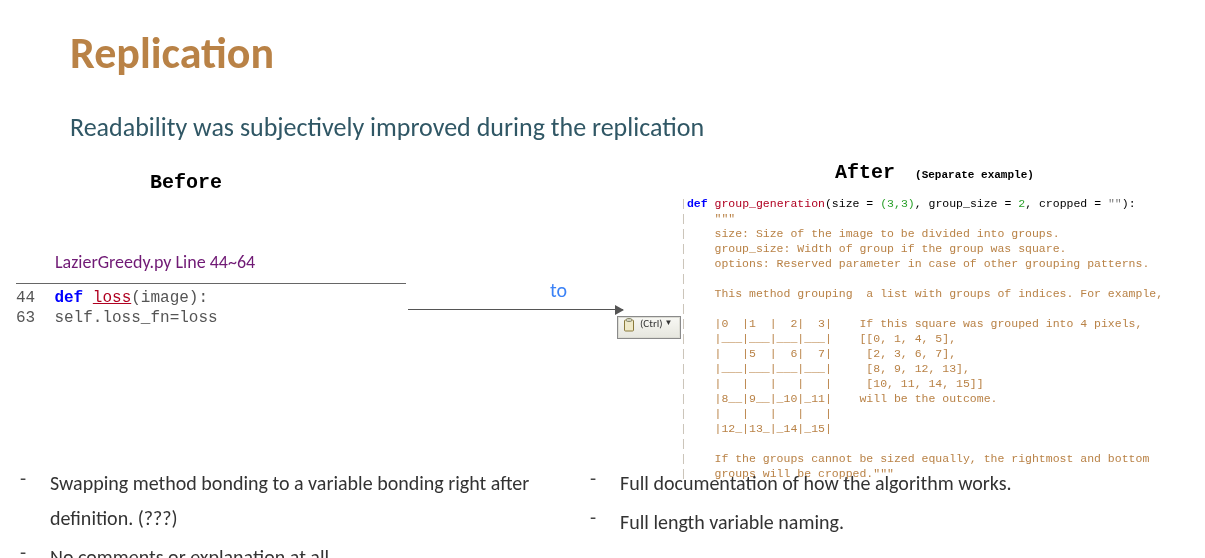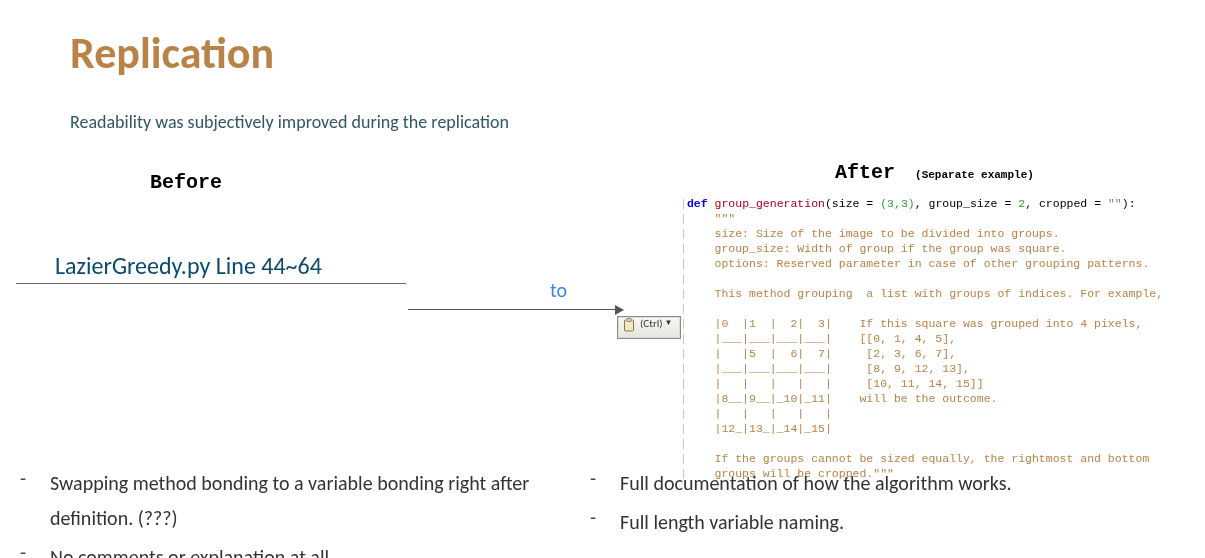--- a/index.html
+++ b/index.html
@@ -23,42 +23,42 @@
     left: 70px;
     top: 10px;
     font-size: 44px;
     font-weight: 700;
     color: #b98246;
   }
   .subtitle {
     position: absolute;
     left: 70px;
     top: 95px;
-    font-size: 18px;
+    font-size: 26px;
     font-weight: 400;
     color: #305765;
   }
 
   
   .before-heading {
     position: absolute;
     left: 150px;
     top: 155px;
     font-family: "Courier New", monospace;
     font-weight: 700;
     font-size: 20px;
     color: #000;
     text-align: right;
   }
   .before-filelabel {
     position: absolute;
     left: 55px;
     top: 235px;
-    font-size: 24px;
-    color: #0c4a6e;
+    font-size: 18px;
+    color: #701a75;
   }
   .before-codebox {
     position: absolute;
     left: 16px;
     top: 265px;
     width: 390px;
     font-family: "Courier New", monospace;
     font-size: 16px;
     line-height: 20px;
   }
@@ -185,20 +185,22 @@
 
 <div class="slide">
 
   <div class="title">Replication</div>
   <div class="subtitle">Readability was subjectively improved during the replication</div>
 
   <div class="before-heading">Before</div>
   <div class="before-filelabel">LazierGreedy.py Line 44~64</div>
   <div class="before-codebox">
     <hr>
+    <div class="codeline"><span class="ln">44</span>  <span class="kw">def</span> <span class="fn-before">loss</span><span class="plain">(image):</span></div>
+    <div class="codeline"><span class="ln">63</span>  <span class="plain">self.loss_fn=loss</span></div>
   </div>
 
   <div class="to-label">to</div>
   <div class="arrow"></div>
 
   <div class="paste-chip">
     <span class="clip-icon">
       <svg width="12" height="14" viewBox="0 0 12 14">
         <rect x="1.5" y="2" width="9" height="11" rx="1" fill="#efe9c8" stroke="#8a7a3a"></rect>
         <rect x="3.5" y="0.5" width="5" height="3" rx="1" fill="#cfcfbf" stroke="#8a8a6a"></rect>

